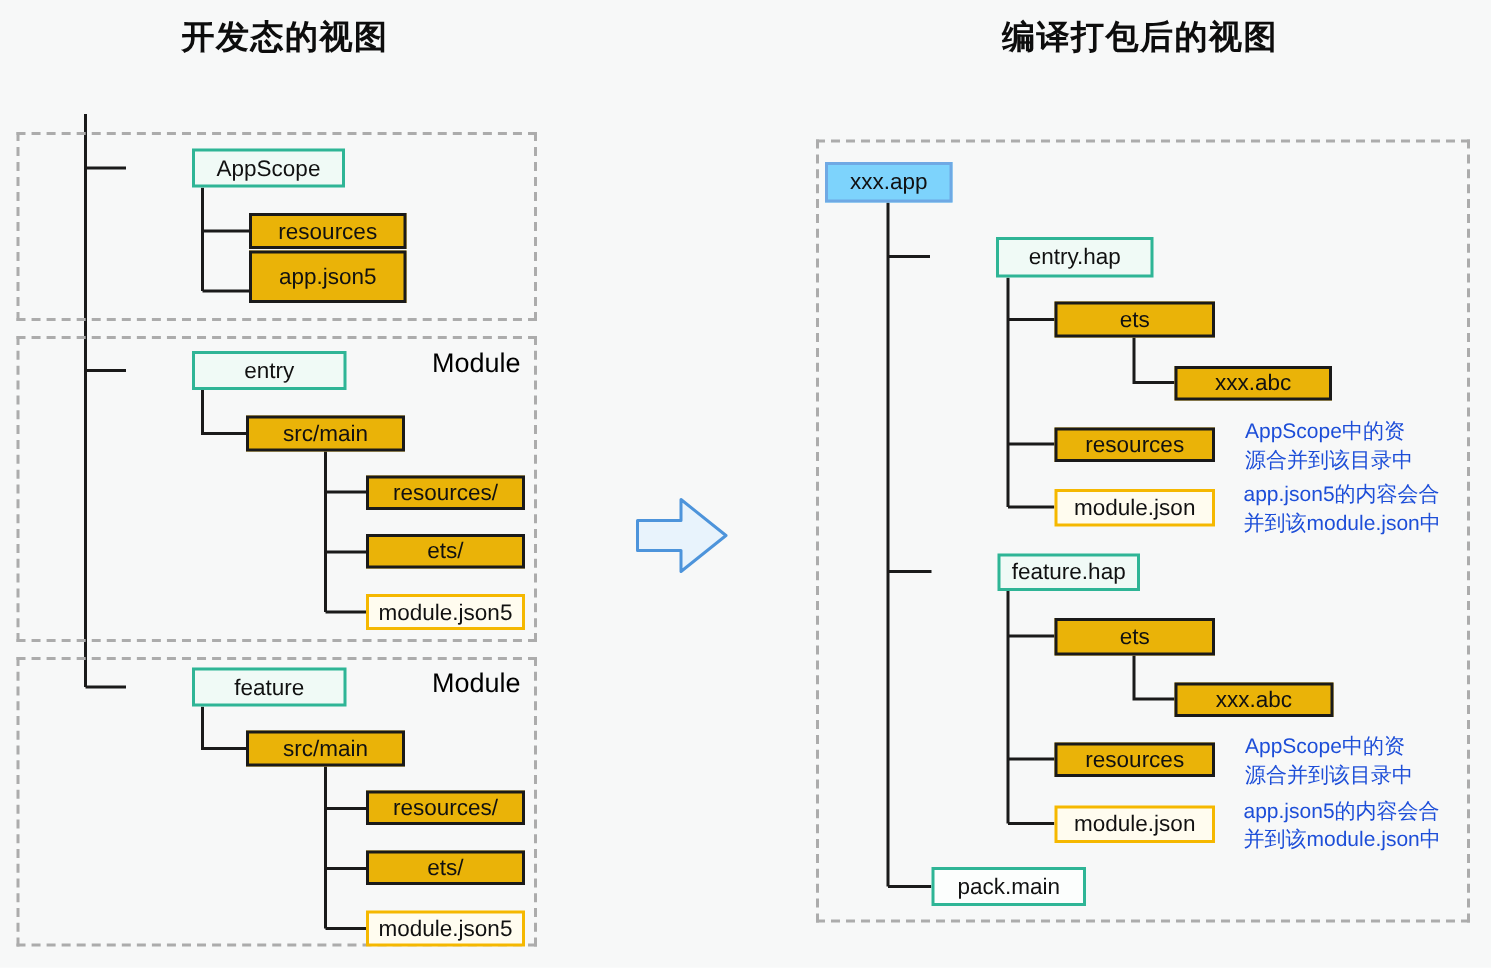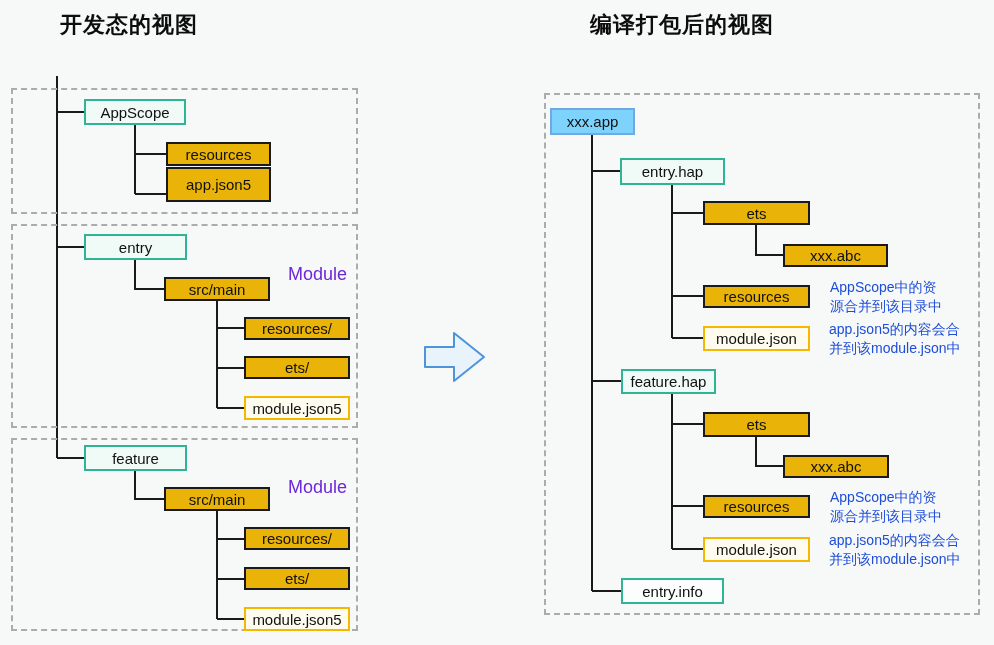--- a/index.html
+++ b/index.html
@@ -4,33 +4,33 @@
 <style>
   html,body { margin:0; padding:0; }
   .canvas {
     position:relative; width:994px; height:645px;
     background:#F7F8F8; overflow:hidden;
     font-family:"Liberation Sans","DejaVu Sans",sans-serif;
     color:#111;
   }
   .title {
     position:absolute; font-size:22px; font-weight:bold;
-    color:#0d0d0d; letter-spacing:1px;font-family:Liberation Mono, monospace;
+    text-align:center; color:#0d0d0d; letter-spacing:1px;font-family:Liberation Mono, monospace;
   }
   .group { position:absolute; border:2px dashed #ACACAC; box-sizing:border-box; }
-  .module-label { position:absolute; font-size:18px; color:#6d28d9;margin-top:32px; }
+  .module-label { position:absolute; font-size:18px; color:#000000; }
   .node {
     position:absolute; box-sizing:border-box;
     display:flex; align-items:center; justify-content:center;
     background:#eab308; border:2px solid #1A1A1A;
     font-size:15px; color:#111; white-space:nowrap;
   }
   .node.blue   { border-color:#5B9BD5; background:#F3F9FF; }
   .node.bluefill { border-color:#6FA9E4; background:#7dd3fc; }
-  .node.teal   { border-color:#2FB596; background:#F0FAF6; }
+  .node.teal   { border-color:#2FB596; background:#F0FAF6;margin-left:44px; }
   .node.tealwhite { border-color:#2FB596; background:#FCFEFD; }
   .node.yellow { border-color:#F5B800; background:#FFFCEF; }
   .note {
     position:absolute; font-size:14px; line-height:1.33;
     color:#1d4ed8; white-space:pre-line;
   }
   svg.lines { position:absolute; left:0; top:0; }
 </style>
 </head>
 <body>
@@ -104,15 +104,15 @@
   <div class="node teal" style="left:621px; top:369px; width:95px; height:25px;">feature.hap</div>
   <div class="node" style="left:703px; top:412px; width:107px; height:25px;">ets</div>
   <div class="node" style="left:783px; top:455px; width:106px; height:23px;">xxx.abc</div>
   <div class="node" style="left:703px; top:495px; width:107px; height:23px;">resources</div>
   <div class="node yellow" style="left:703px; top:537px; width:107px; height:25px;">module.json</div>
   <div class="note" style="left:830px; top:488px; width:130px;">AppScope中的资
 源合并到该目录中</div>
   <div class="note" style="left:829px; top:531px; width:145px;">app.json5的内容会合
 并到该module.json中</div>
 
-  <div class="node tealwhite" style="left:621px; top:578px; width:103px; height:26px;">entry.info</div>
+  <div class="node tealwhite" style="left:621px; top:578px; width:103px; height:26px;">pack.main</div>
 
 </div>
 
 </body></html>

